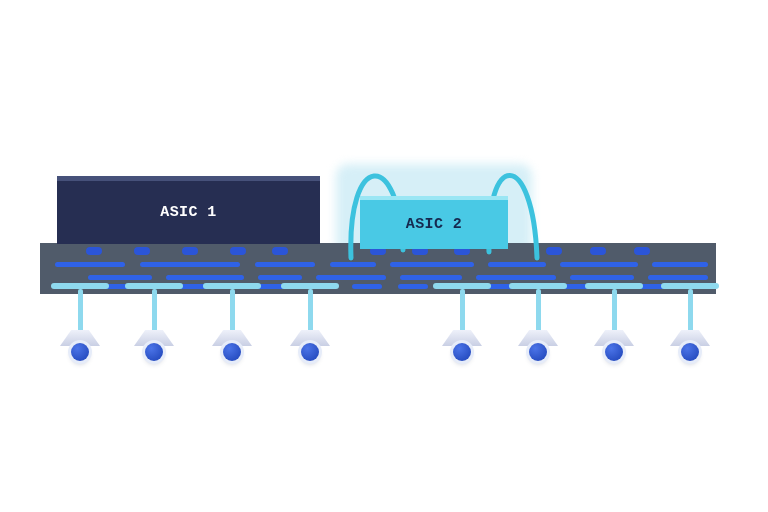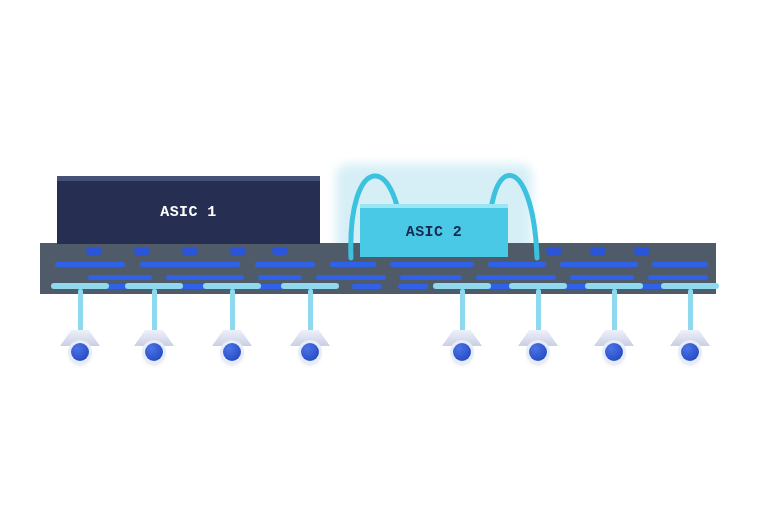--- a/index.html
+++ b/index.html
@@ -46,21 +46,20 @@
     border-top:5px solid var(--chip-dark-bevel,#46517a);
     color:var(--chip-text,#ffffff);
   }
   #chip-asic1{left:57px;top:176px;width:263px;height:63px;}
   #chip-ai{left:535px;top:176px;width:170px;height:63px;}
   #chip-asic2{
     left:360px;top:196px;width:148px;height:49px;
     background:var(--chip-cyan,#49c9e5);
     border-top:4px solid var(--chip-cyan-bevel,#9ae6f4);
     color:var(--chip-cyan-text,#16294f);
-    margin-top:8px;
   }
 
   
   .cap{
     position:absolute;top:283px;height:6px;width:58px;border-radius:3px;
     background:var(--pillar-cyan,#8ed9ee);
   }
   .stem{
     position:absolute;top:289px;width:5px;height:44px;border-radius:2px;
     background:var(--pillar-cyan,#8ed9ee);

